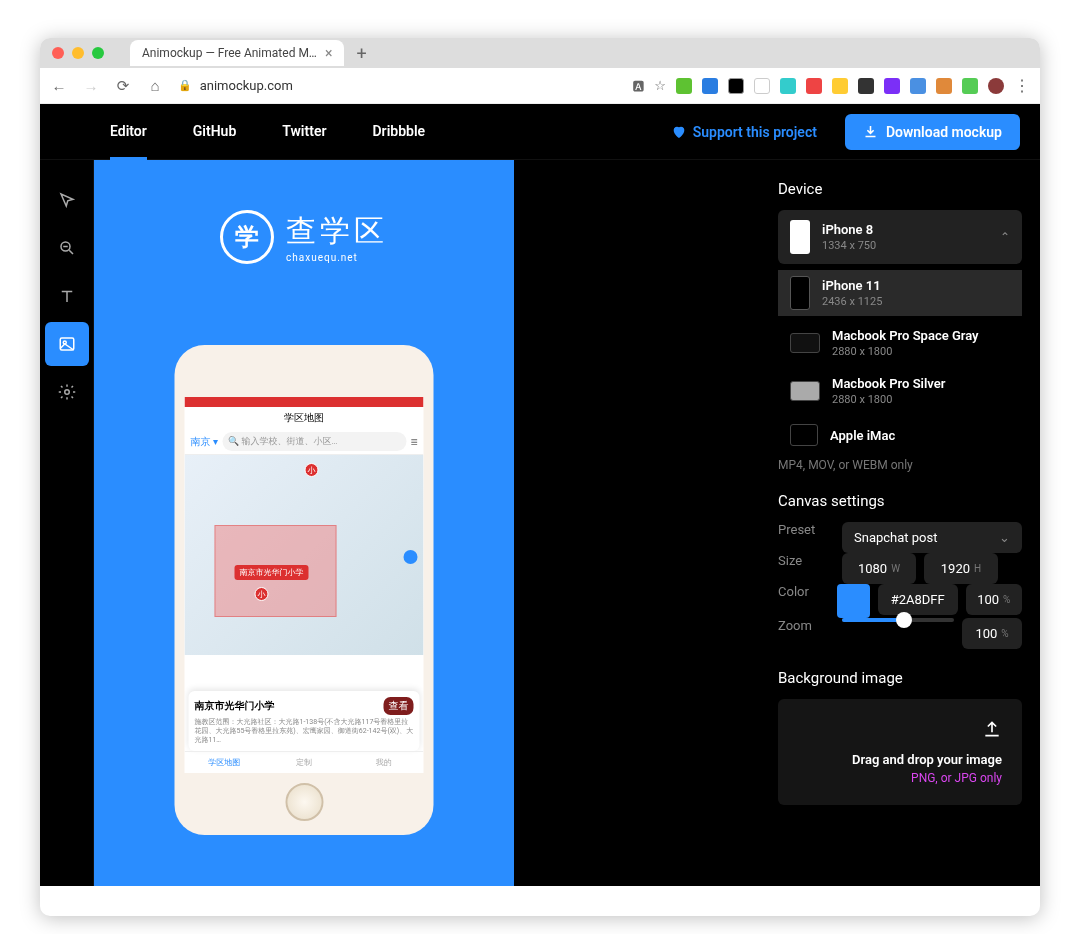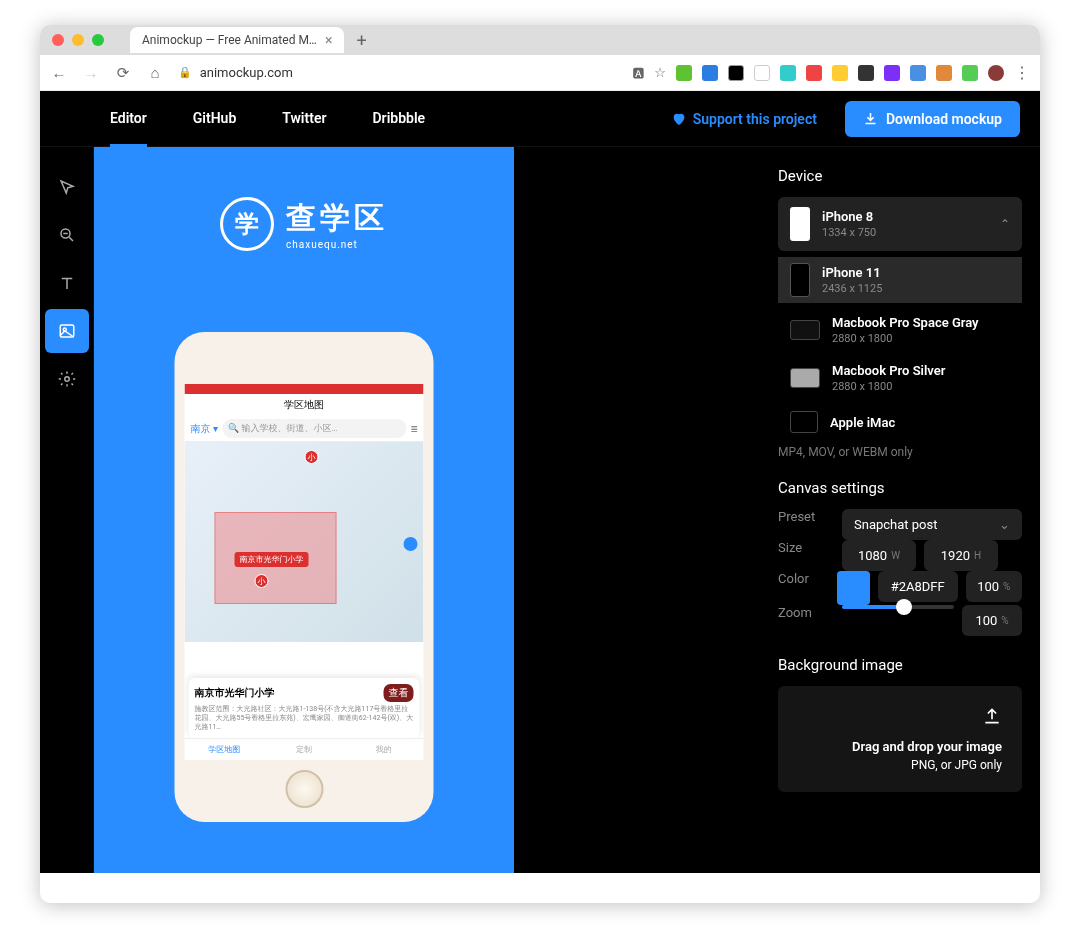--- a/index.html
+++ b/index.html
@@ -1,17 +1,17 @@
 <!DOCTYPE html>
 <html><head>
 <meta charset="utf-8">
 <style>
 *{margin:0;padding:0;box-sizing:border-box;font-family:-apple-system,BlinkMacSystemFont,'Segoe UI',Roboto,sans-serif}
 body{background:#fff;width:1080px;height:934px;overflow:hidden}
-.window{position:absolute;top:25px;left:40px;width:1000px;height:878px;background:#fff;border-radius:10px;box-shadow:0 2px 20px rgba(0,0,0,.25);overflow:hidden}
+.window{position:absolute;top:38px;left:40px;width:1000px;height:878px;background:#fff;border-radius:10px;box-shadow:0 2px 20px rgba(0,0,0,.25);overflow:hidden}
 .dots{display:flex;gap:8px}
 .dot{width:12px;height:12px;border-radius:50%}
 .d-red{background:#ff5f56}.d-yel{background:#ffbd2e}.d-grn{background:#27c93f}
 .tabs-row{height:30px;background:#ddd;display:flex;align-items:center}
 .tab{background:#fff;padding:5px 12px;border-radius:8px 8px 0 0;display:flex;align-items:center;gap:8px;font-size:12px;color:#444;margin-left:90px}
 .tab-close{color:#888;font-size:14px;cursor:pointer}
 .tab-add{margin-left:12px;color:#666;font-size:18px}
 .addrbar{height:36px;background:#fff;display:flex;align-items:center;padding:0 10px;gap:14px;border-bottom:1px solid #eee}
 .nav-ico{width:18px;text-align:center;color:#666;font-size:15px}
 .url-field{flex:1;display:flex;align-items:center;gap:8px;font-size:13px;color:#333}
@@ -31,21 +31,21 @@
 .dl-btn{background:#2a8dff;color:#fff;font-weight:600;padding:10px 18px;border-radius:6px;font-size:14px;cursor:pointer;display:flex;align-items:center;gap:8px}
 .app-body{flex:1;display:flex}
 .toolbar{width:54px;background:#000;border-right:1px solid #111;display:flex;flex-direction:column;align-items:center;padding-top:18px;gap:4px}
 .tool{width:44px;height:44px;display:flex;align-items:center;justify-content:center;color:#aaa;cursor:pointer;border-radius:6px}
 .tool.active{background:#2a8dff;color:#fff}
 .tool svg{width:18px;height:18px}
 .canvas-area{flex:1;background:#000;display:flex;justify-content:flex-start;padding-left:0}
 .canvas{width:420px;height:100%;background:#2a8dff;position:relative;overflow:hidden}
 .brand{position:absolute;top:50px;left:0;right:0;display:flex;justify-content:center;align-items:center;gap:12px;color:#fff}
 .brand-ico{width:54px;height:54px;border:3px solid #fff;border-radius:50%;display:flex;align-items:center;justify-content:center;font-size:24px;font-weight:700}
-.brand-txt h2{font-size:30px;font-weight:700;letter-spacing:4px}
+.brand-txt h2{font-size:30px;font-weight:400;letter-spacing:4px}
 .brand-txt p{font-size:10px;letter-spacing:1px}
 .phone{position:absolute;top:185px;left:50%;transform:translateX(-50%);width:259px;height:490px;background:#f8f1e9;border-radius:30px;padding:52px 10px 62px}
 .screen{width:100%;height:100%;background:#fff;position:relative;overflow:hidden;font-size:9px}
 .sc-top{height:10px;background:#dc3030}
 .sc-title{text-align:center;padding:4px;font-size:10px;font-weight:500}
 .sc-search{display:flex;align-items:center;gap:4px;padding:3px 6px;border-bottom:1px solid #eee}
 .sc-city{color:#2a8dff;font-size:10px}
 .sc-inp{flex:1;background:#f3f3f3;border-radius:10px;padding:3px 6px;color:#999;font-size:9px}
 .sc-menu{font-size:12px;color:#666}
 .sc-map{height:200px;background:linear-gradient(135deg,#e8f0f8 0%,#dce8f0 50%,#d0e0e8 100%);position:relative}
@@ -83,21 +83,21 @@
 .sel-box{flex:1;background:#222;border-radius:6px;padding:8px 12px;color:#fff;display:flex;justify-content:space-between;align-items:center;cursor:pointer}
 .inp-box{background:#222;border-radius:6px;padding:8px 10px;color:#fff;width:74px;text-align:center;display:flex;align-items:center;gap:4px;justify-content:center}
 .inp-box .unit{color:#777;font-size:10px}
 .swatch{width:36px;height:34px;background:#2a8dff;border-radius:4px}
 .slider{flex:1;position:relative;height:4px;background:#333;border-radius:2px}
 .slider::before{content:"";position:absolute;left:0;width:50%;height:100%;background:#2a8dff;border-radius:2px}
 .thumb{position:absolute;left:48%;top:-6px;width:16px;height:16px;background:#fff;border-radius:50%}
 .drop{background:#151515;border-radius:6px;padding:20px;text-align:right;color:#aaa}
 .drop svg{width:20px;height:20px;color:#fff;margin-bottom:10px}
 .drop-t{color:#fff;font-weight:600;font-size:13px;margin-bottom:4px}
-.drop-sub{color:#ffffff;font-size:12px}
+.drop-sub{color:#d946ef;font-size:12px}
 </style>
 </head>
 <body>
 
 <div class="window">
   <div class="tabs-row">
     <div class="dots" style="position:absolute;top:9px;left:12px">
       <div class="dot d-red"></div>
       <div class="dot d-yel"></div>
       <div class="dot d-grn"></div>

